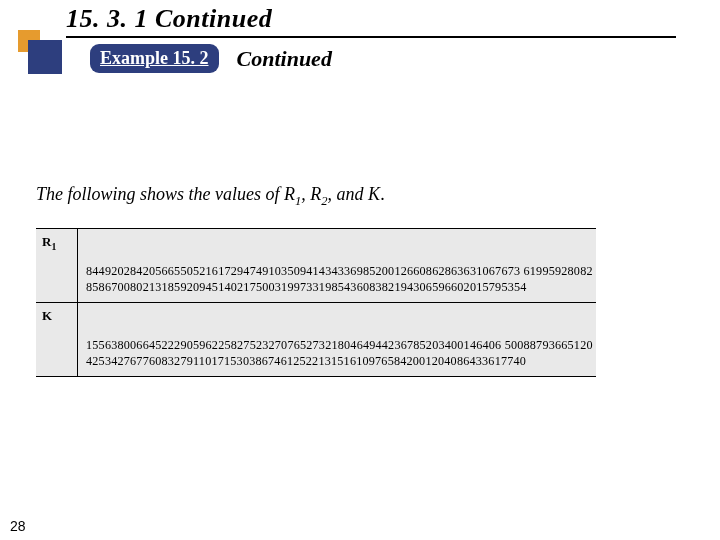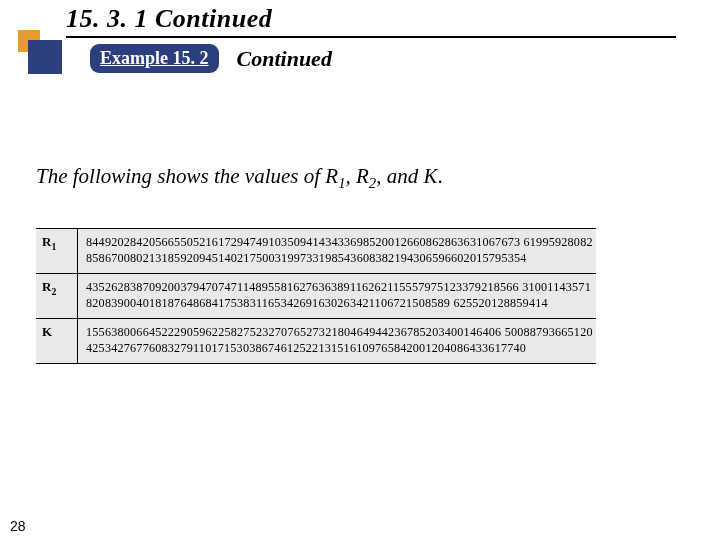--- a/index.html
+++ b/index.html
@@ -62,23 +62,23 @@
     font-family: "Times New Roman", Times, serif;
     border-radius: 9px;
   }
   .example-cont {
     font-size: 22px;
     font-weight: bold;
     font-style: italic;
   }
   .body-text {
     position: absolute;
-    top: 164px;
+    top: 184px;
     left: 36px;
-    font-size: 21px;
+    font-size: 18px;
     font-style: italic;
   }
   .body-text .sub {
     font-size: 0.7em;
     vertical-align: sub;
     font-style: italic;
   }
   .body-text .nonitalic {
     font-style: normal;
   }
@@ -110,20 +110,21 @@
     vertical-align: sub;
   }
   .tbl-val {
     flex: 1;
     font-size: 12.2px;
     line-height: 1.35;
     padding: 5px 0 6px 8px;
     font-family: "Times New Roman", serif;
     word-break: break-all;
     letter-spacing: 0.2px;
+    margin-top: 29px;
   }
   .page-num {
     position: absolute;
     bottom: 6px;
     left: 10px;
     font-size: 14px;
     font-family: Arial, sans-serif;
   }
 </style>
 </head>
@@ -150,25 +151,19 @@
 
 <div class="tbl-wrap">
   <div class="tbl-row">
     <div class="tbl-label">
       <span>R</span><span class="sub">1</span>
     </div>
     <div class="tbl-val">844920284205665505216172947491035094143433698520012660862863631067673 619959280828586700802131859209451402175003199733198543608382194306596602015795354</div>
   </div>
   <div class="tbl-row">
     <div class="tbl-label">
-      <span>R</span><span class="sub">2</span>
-    </div>
-    <div class="tbl-val">435262838709200379470747114895581627636389116262115557975123379218566 310011435718208390040181876486841753831165342691630263421106721508589 625520128859414</div>
-  </div>
-  <div class="tbl-row">
-    <div class="tbl-label">
       <span>K</span><span class="sub"></span>
     </div>
     <div class="tbl-val">155638006645222905962258275232707652732180464944236785203400146406 500887936651204253427677608327911017153038674612522131516109765842001204086433617740</div>
   </div>
 </div>
 
 <div class="page-num">28</div>
 
 </body></html>

